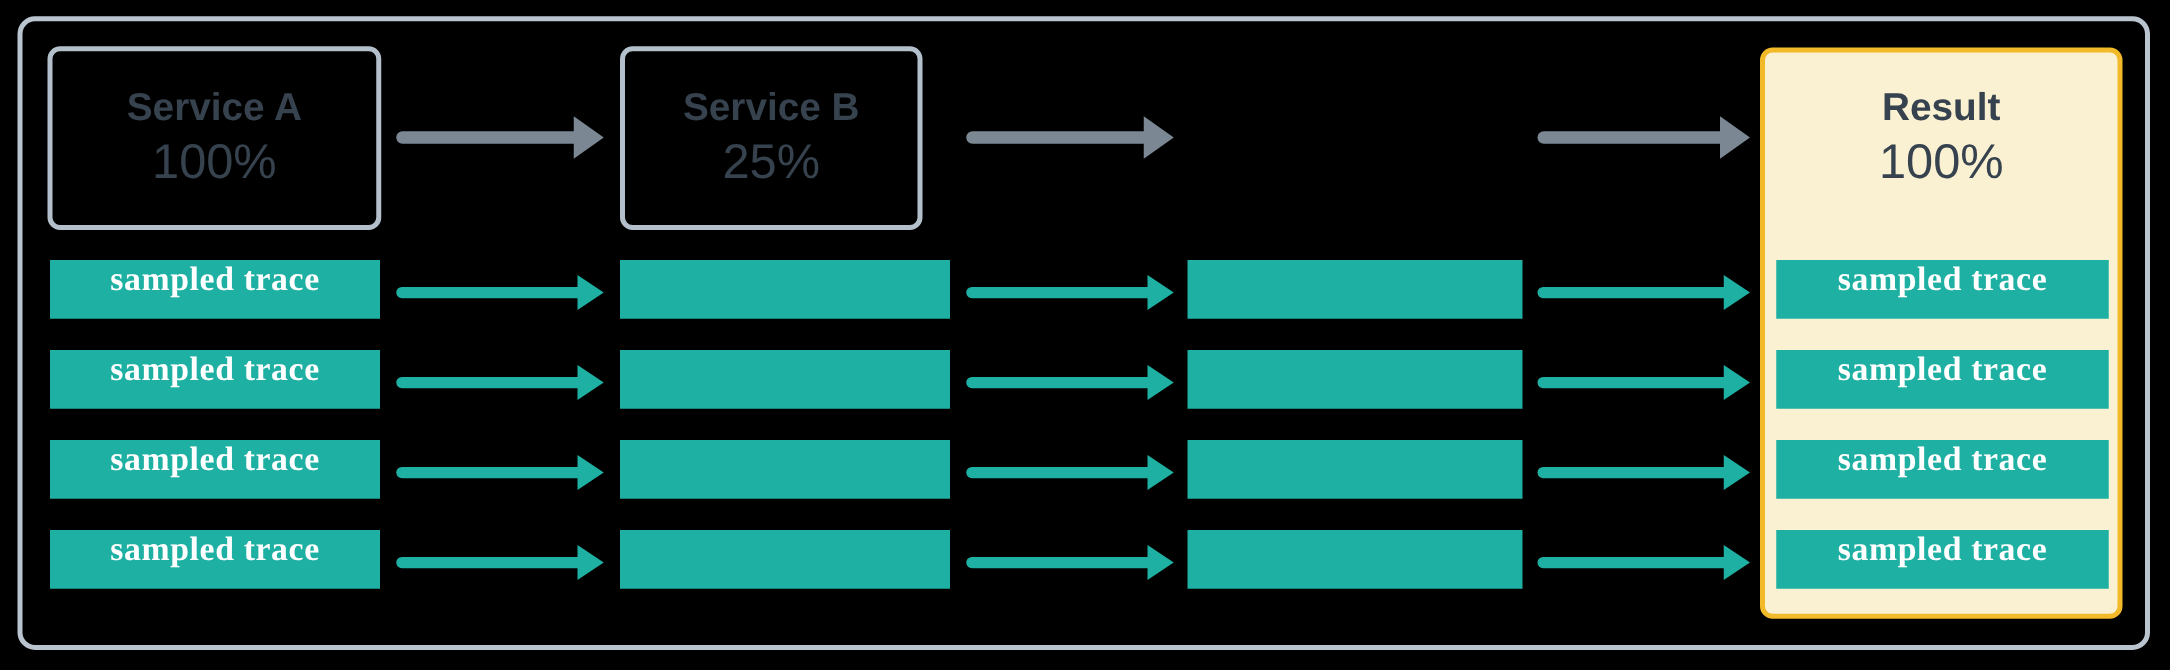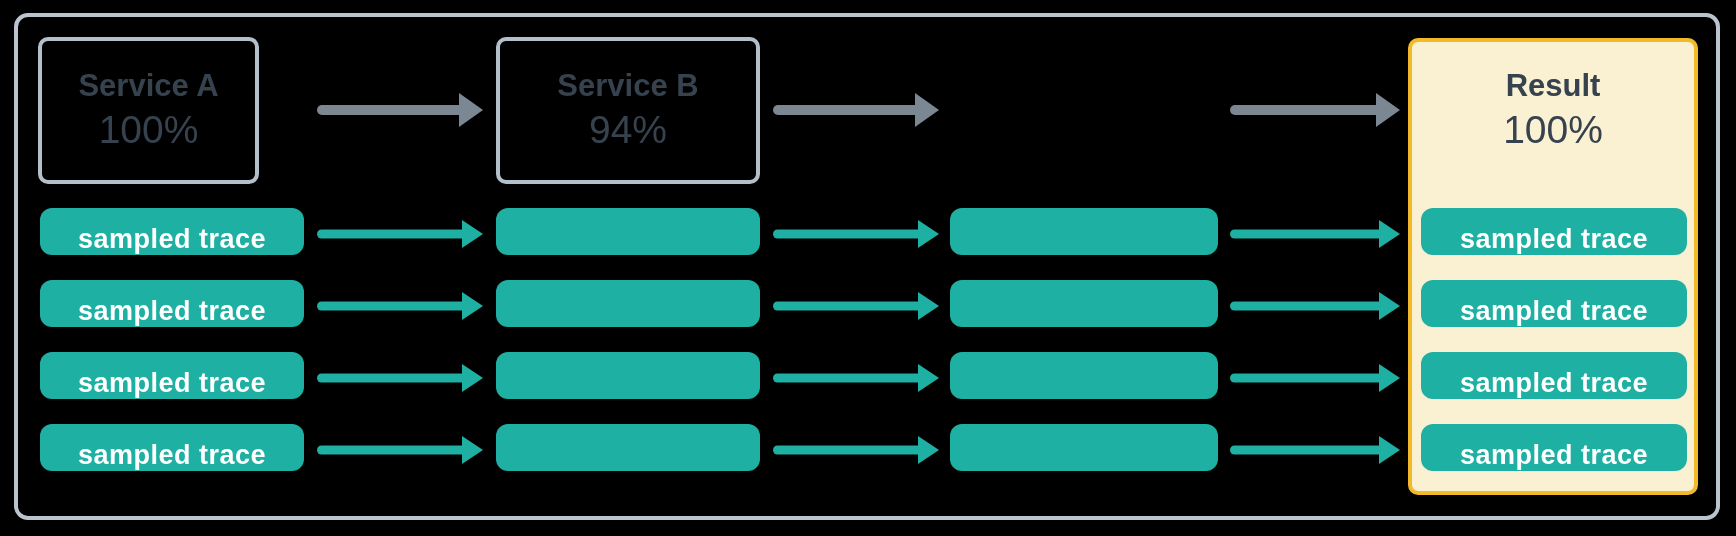--- a/index.html
+++ b/index.html
@@ -30,22 +30,22 @@
     top: 37px; height: 147px;
     box-sizing: border-box;
     border: 4px solid var(--box-border, #b3bfca);
     border-radius: 10px;
     display: flex;
     flex-direction: column;
     align-items: center;
     justify-content: center;
     gap: 4px;
   }
-  .service-box.a { left: 38px;  width: 221px; }
-  .service-box.b { left: 496px; width: 264px; }
+  .service-box.a { left: 38px;  width: 267px; }
+  .service-box.b { left: 496px; width: 242px; }
   .service-box.c { left: 950px; width: 268px; }
   .stage-title {
     font-size: 31px;
     font-weight: bold;
     color: var(--heading-text, #36424e);
     line-height: 1.15;
   }
   .stage-rate {
     font-size: 39px;
     font-weight: normal;
@@ -68,24 +68,25 @@
     display: flex;
     flex-direction: column;
     align-items: center;
     gap: 4px;
   }
   
   .pill {
     position: absolute;
     height: 47px;
     background: var(--teal, #1eb0a2);
-    border-radius: 12px;
+    border-radius: 0;
     display: flex;
-    align-items: flex-end;
+    align-items: flex-start;
     justify-content: center;
+    font-family: Liberation Serif, serif;
   }
   .pill span {
     color: var(--pill-text, #ffffff);
     font-size: 27px;
     font-weight: bold;
     letter-spacing: 0.5px;
   }
   .pill.c1 { left: 40px;   width: 264px; }
   .pill.c2 { left: 496px;  width: 264px; }
   .pill.c3 { left: 950px;  width: 268px; }
@@ -136,21 +137,21 @@
 <div class="canvas">
 
   <div class="frame"></div>
 
   <div class="service-box a">
     <div class="stage-title">Service A</div>
     <div class="stage-rate">100%</div>
   </div>
   <div class="service-box b">
     <div class="stage-title">Service B</div>
-    <div class="stage-rate">94%</div>
+    <div class="stage-rate">25%</div>
   </div>
   <div class="result-box">
     <div class="result-head">
       <div class="stage-title">Result</div>
       <div class="stage-rate">100%</div>
     </div>
   </div>
 
   <div class="arrow gray top g1">
       <div class="shaft"></div>

